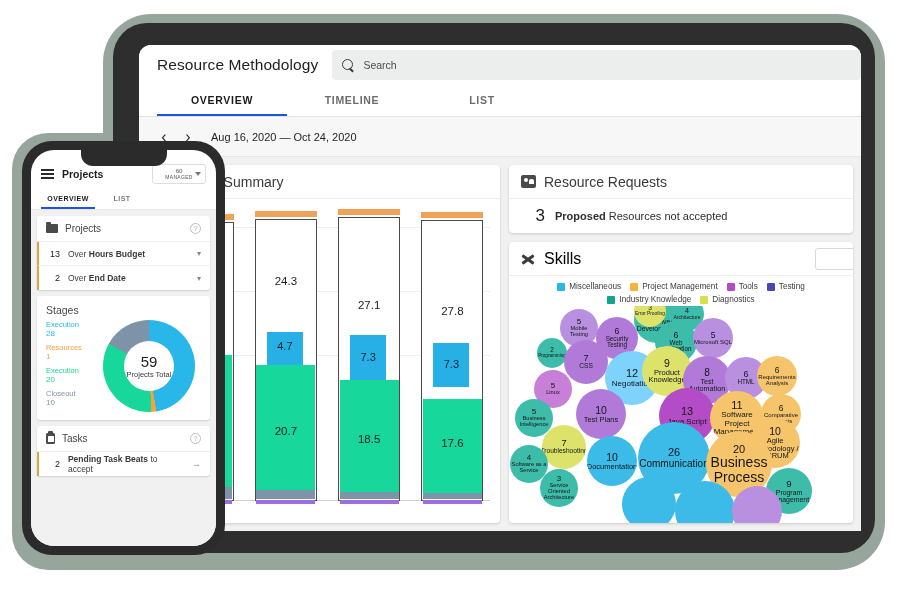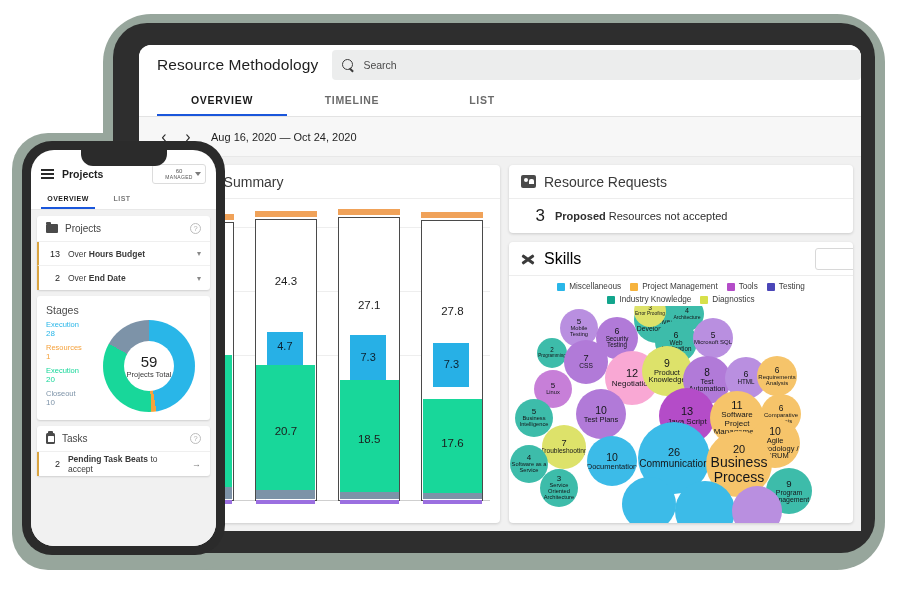--- a/index.html
+++ b/index.html
@@ -339,21 +339,21 @@
                   <span class="t" style="font-size:4.6px;padding:0 1px">Programming</span>
                 </div>
                 <div class="bub" style="left: 55px; top: 34px; width: 44px; height: 44px; background: rgb(177, 122, 216);">
                   <span class="n" style="font-size:9.24px">7</span>
                   <span class="t" style="font-size:6.6px;padding:0 1px">CSS</span>
                 </div>
                 <div class="bub" style="left: 25px; top: 64px; width: 38px; height: 38px; background: rgb(199, 127, 216);">
                   <span class="n" style="font-size:7.9799999999999995px">5</span>
                   <span class="t" style="font-size:5.7px;padding:0 1px">Linux</span>
                 </div>
-                <div class="bub" style="left: 96px; top: 45px; width: 54px; height: 54px; background: #f9a8d4;">
+                <div class="bub" style="left: 96px; top: 45px; width: 54px; height: 54px; background: #7dd3fc;">
                   <span class="n" style="font-size:11px">12</span>
                   <span class="t" style="font-size:8px;padding:0 1px">Negotiation</span>
                 </div>
                 <div class="bub" style="left: 133px; top: 40px; width: 50px; height: 50px; background: rgb(221, 226, 106);">
                   <span class="n" style="font-size:10.5px">9</span>
                   <span class="t" style="font-size:7.5px;padding:0 1px">Product Knowledge</span>
                 </div>
                 <div class="bub" style="left: 174px; top: 50px; width: 48px; height: 48px; background: rgb(177, 122, 216);">
                   <span class="n" style="font-size:10.08px">8</span>
                   <span class="t" style="font-size:7.199999999999999px;padding:0 1px">Test Automation</span>

